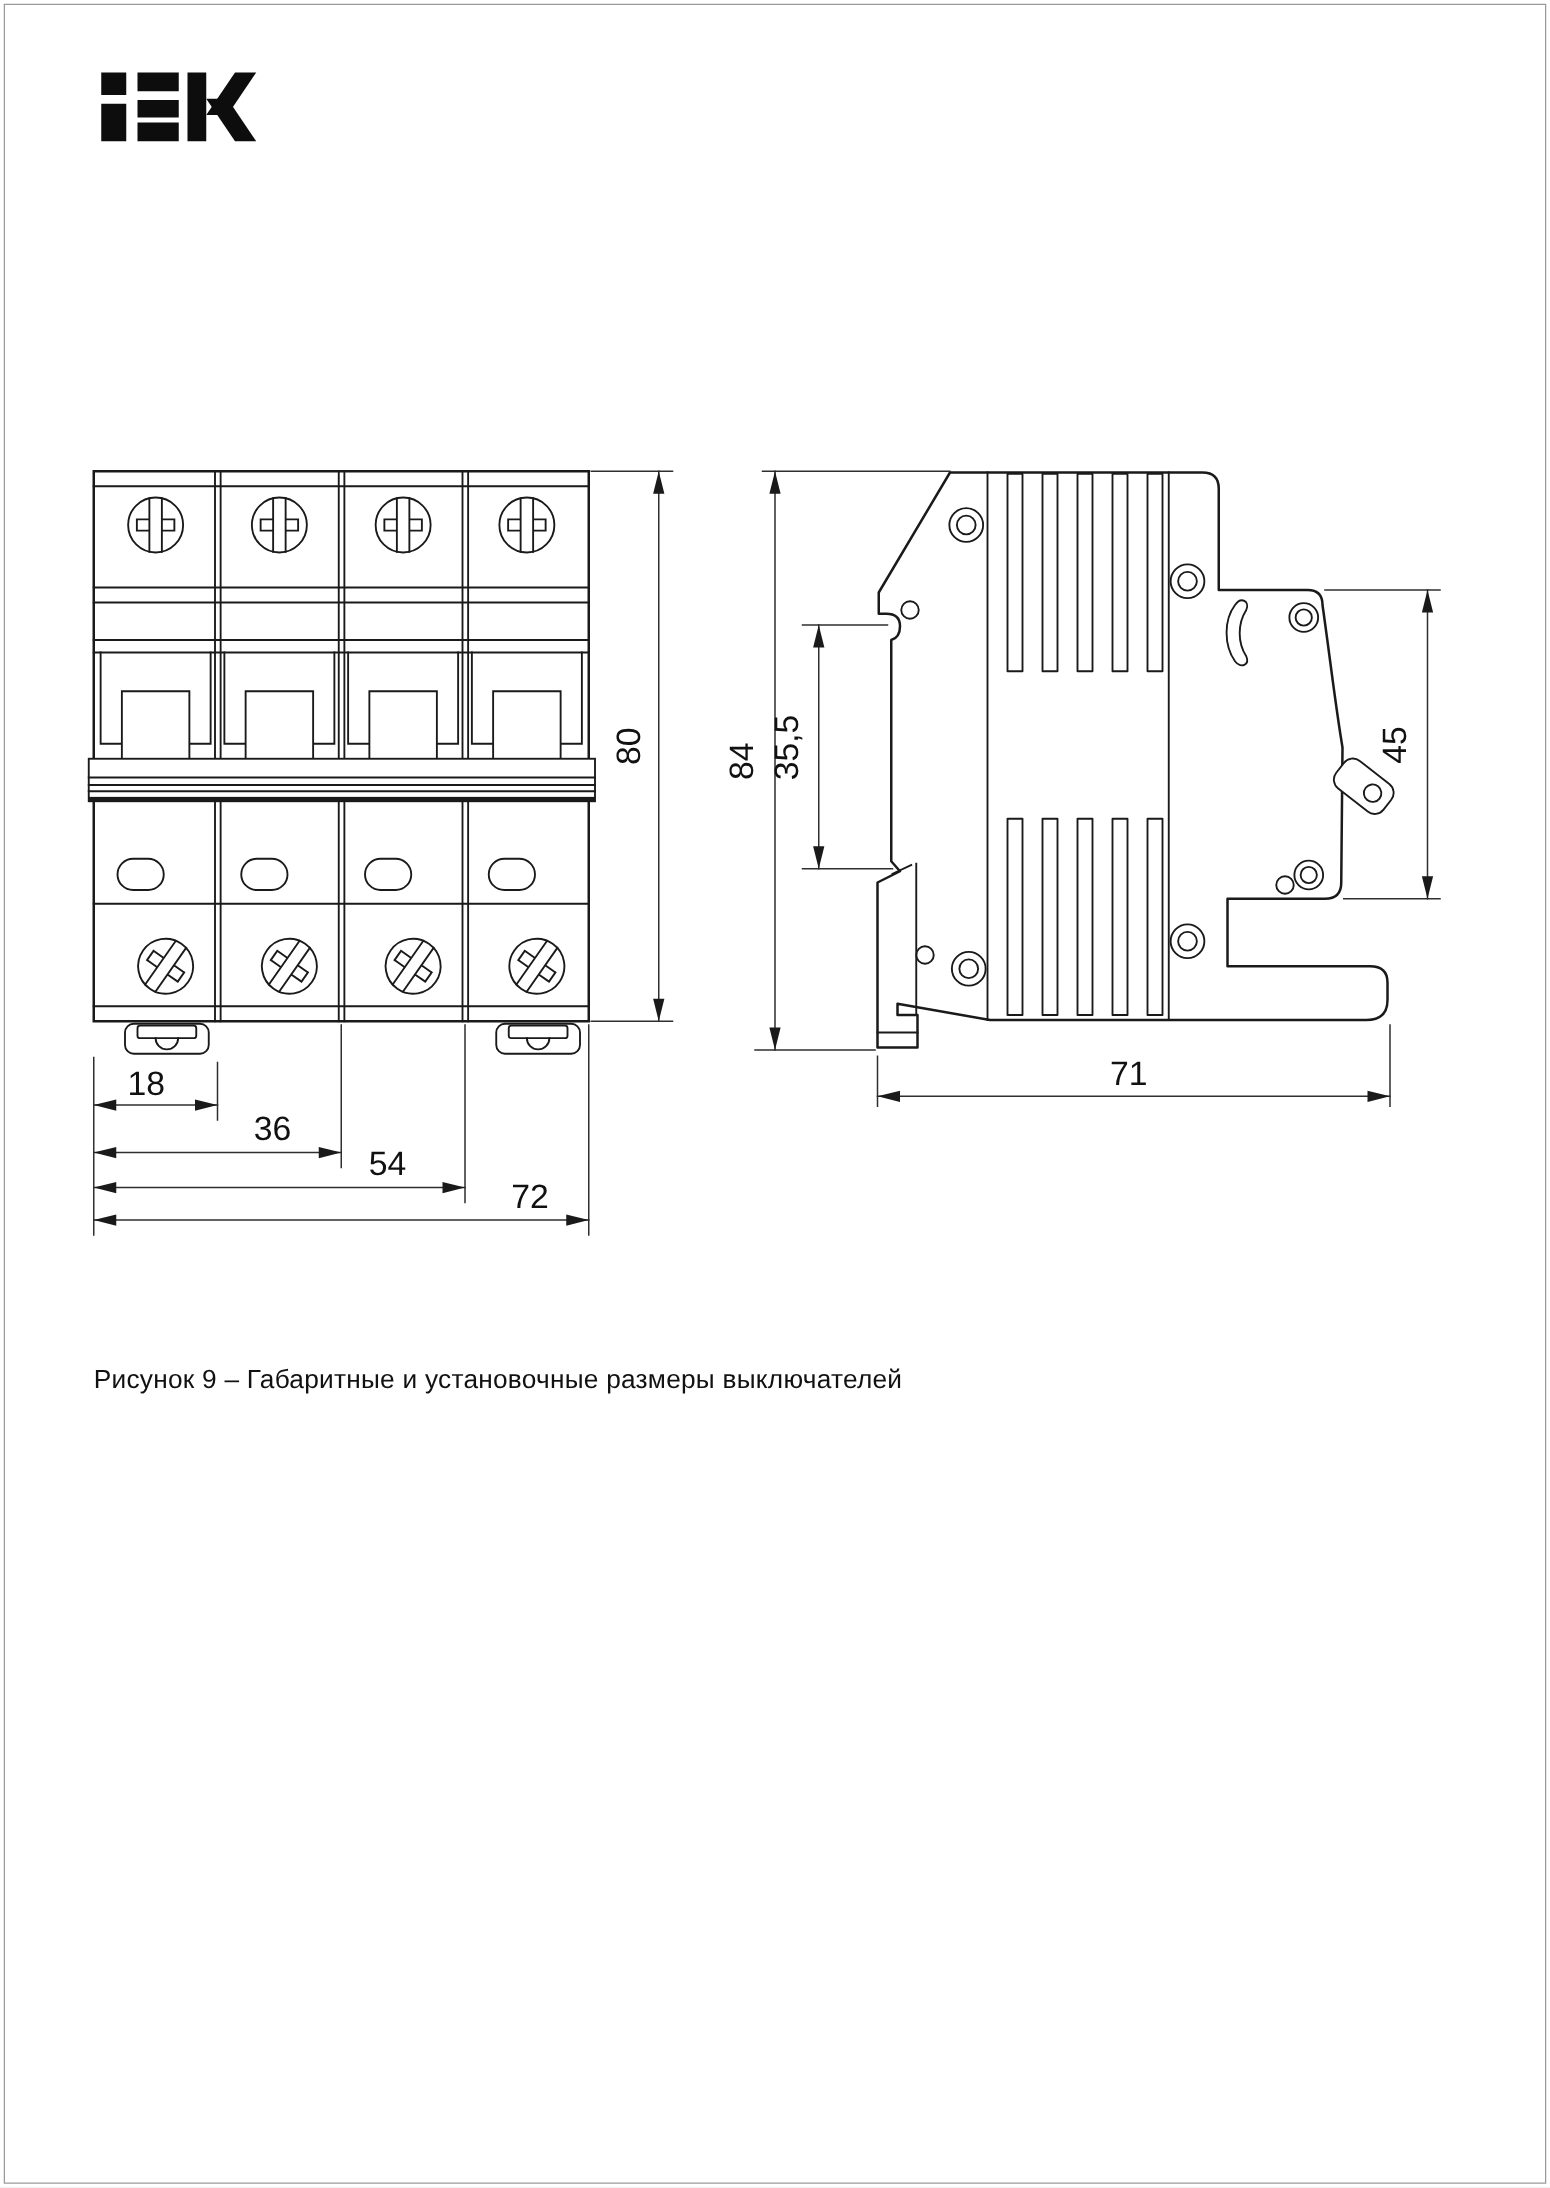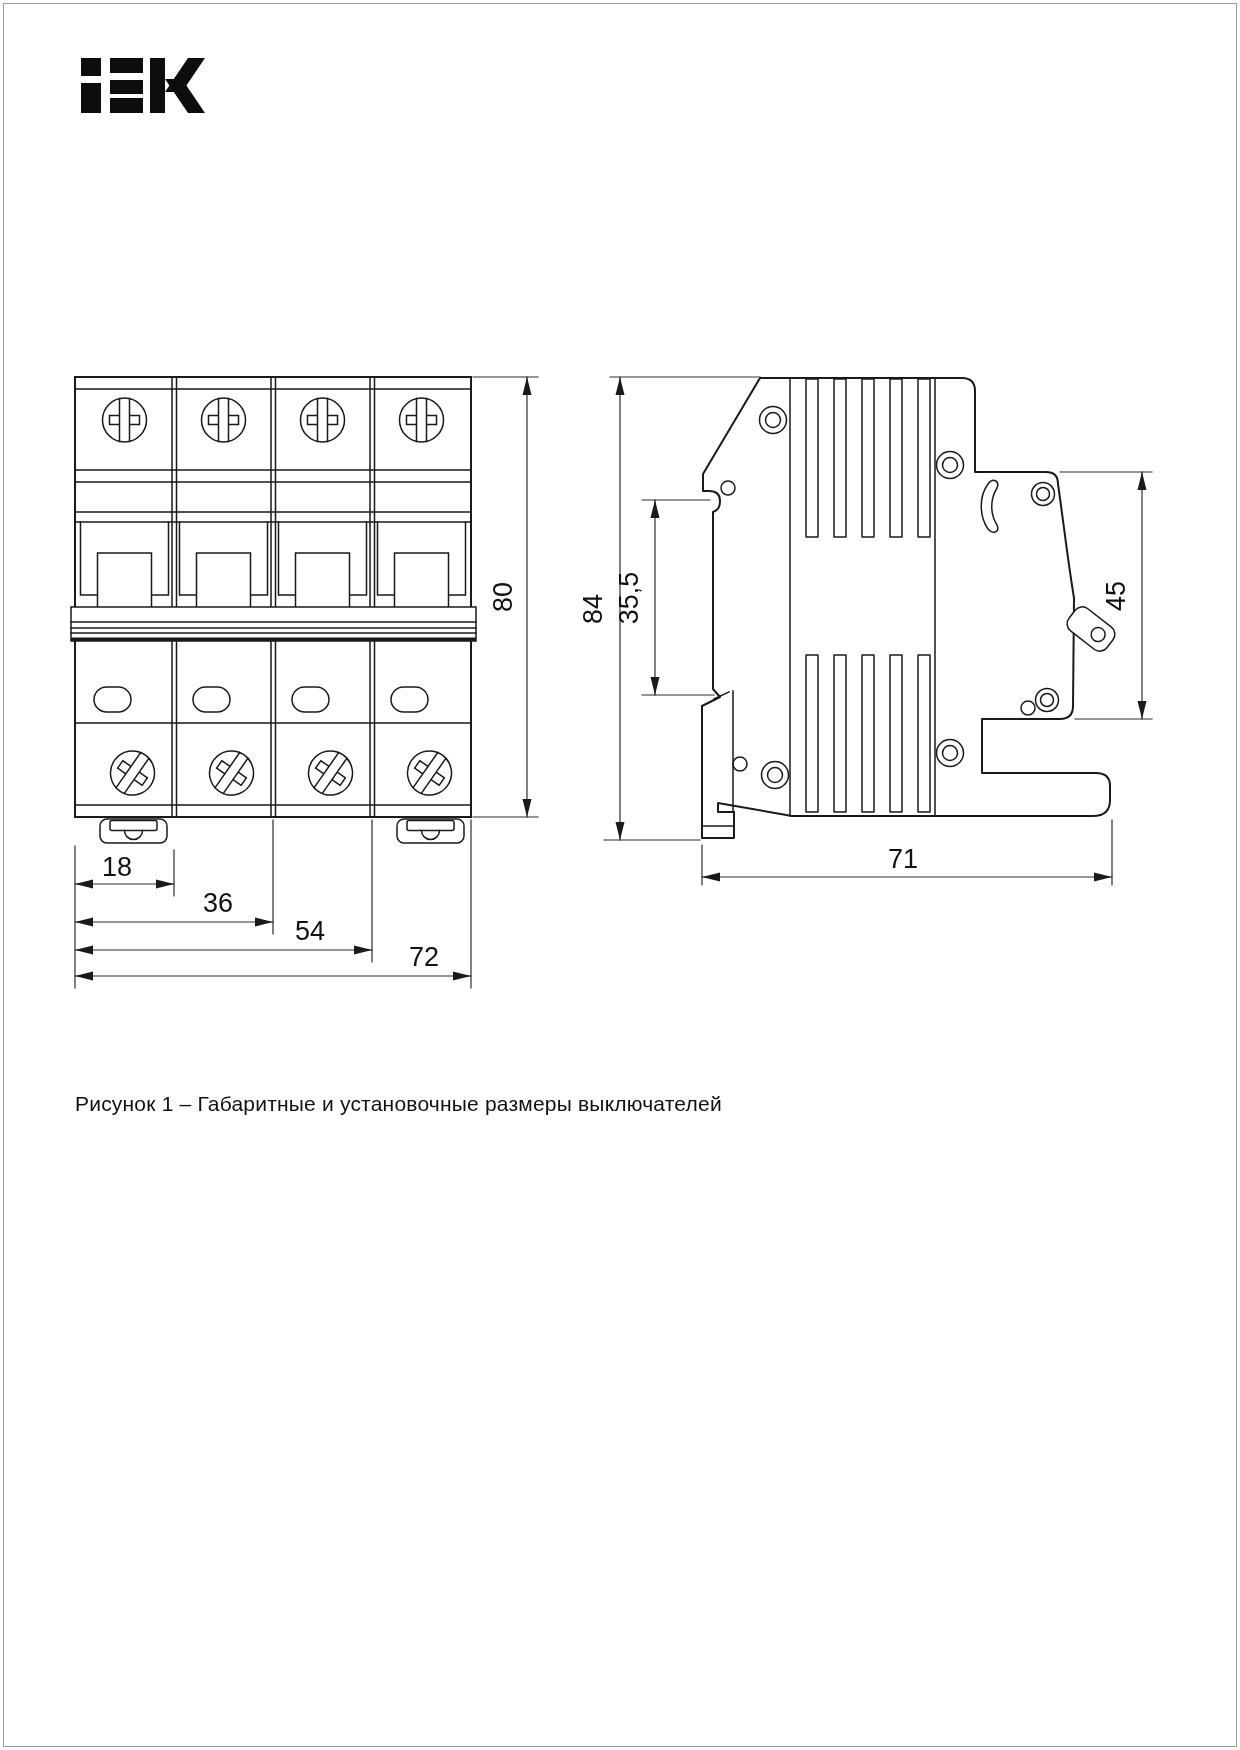--- a/index.html
+++ b/index.html
@@ -168,14 +168,14 @@
         <g stroke="none">
           <text transform="translate(602,609) rotate(-90)" text-anchor="middle">84</text>
           <text transform="translate(638,598) rotate(-90)" text-anchor="middle">35,5</text>
           <text transform="translate(1125,596) rotate(-90)" text-anchor="middle">45</text>
           <text x="903" y="868" text-anchor="middle">71</text>
         </g>
       </g>
     </g>
   </svg>
 
-  <div class="caption">Рисунок 1 – Габаритные и установочные размеры выключателей</div>
+  <div class="caption">Рисунок 9 – Габаритные и установочные размеры выключателей</div>
 </div>
 
 </body></html>

